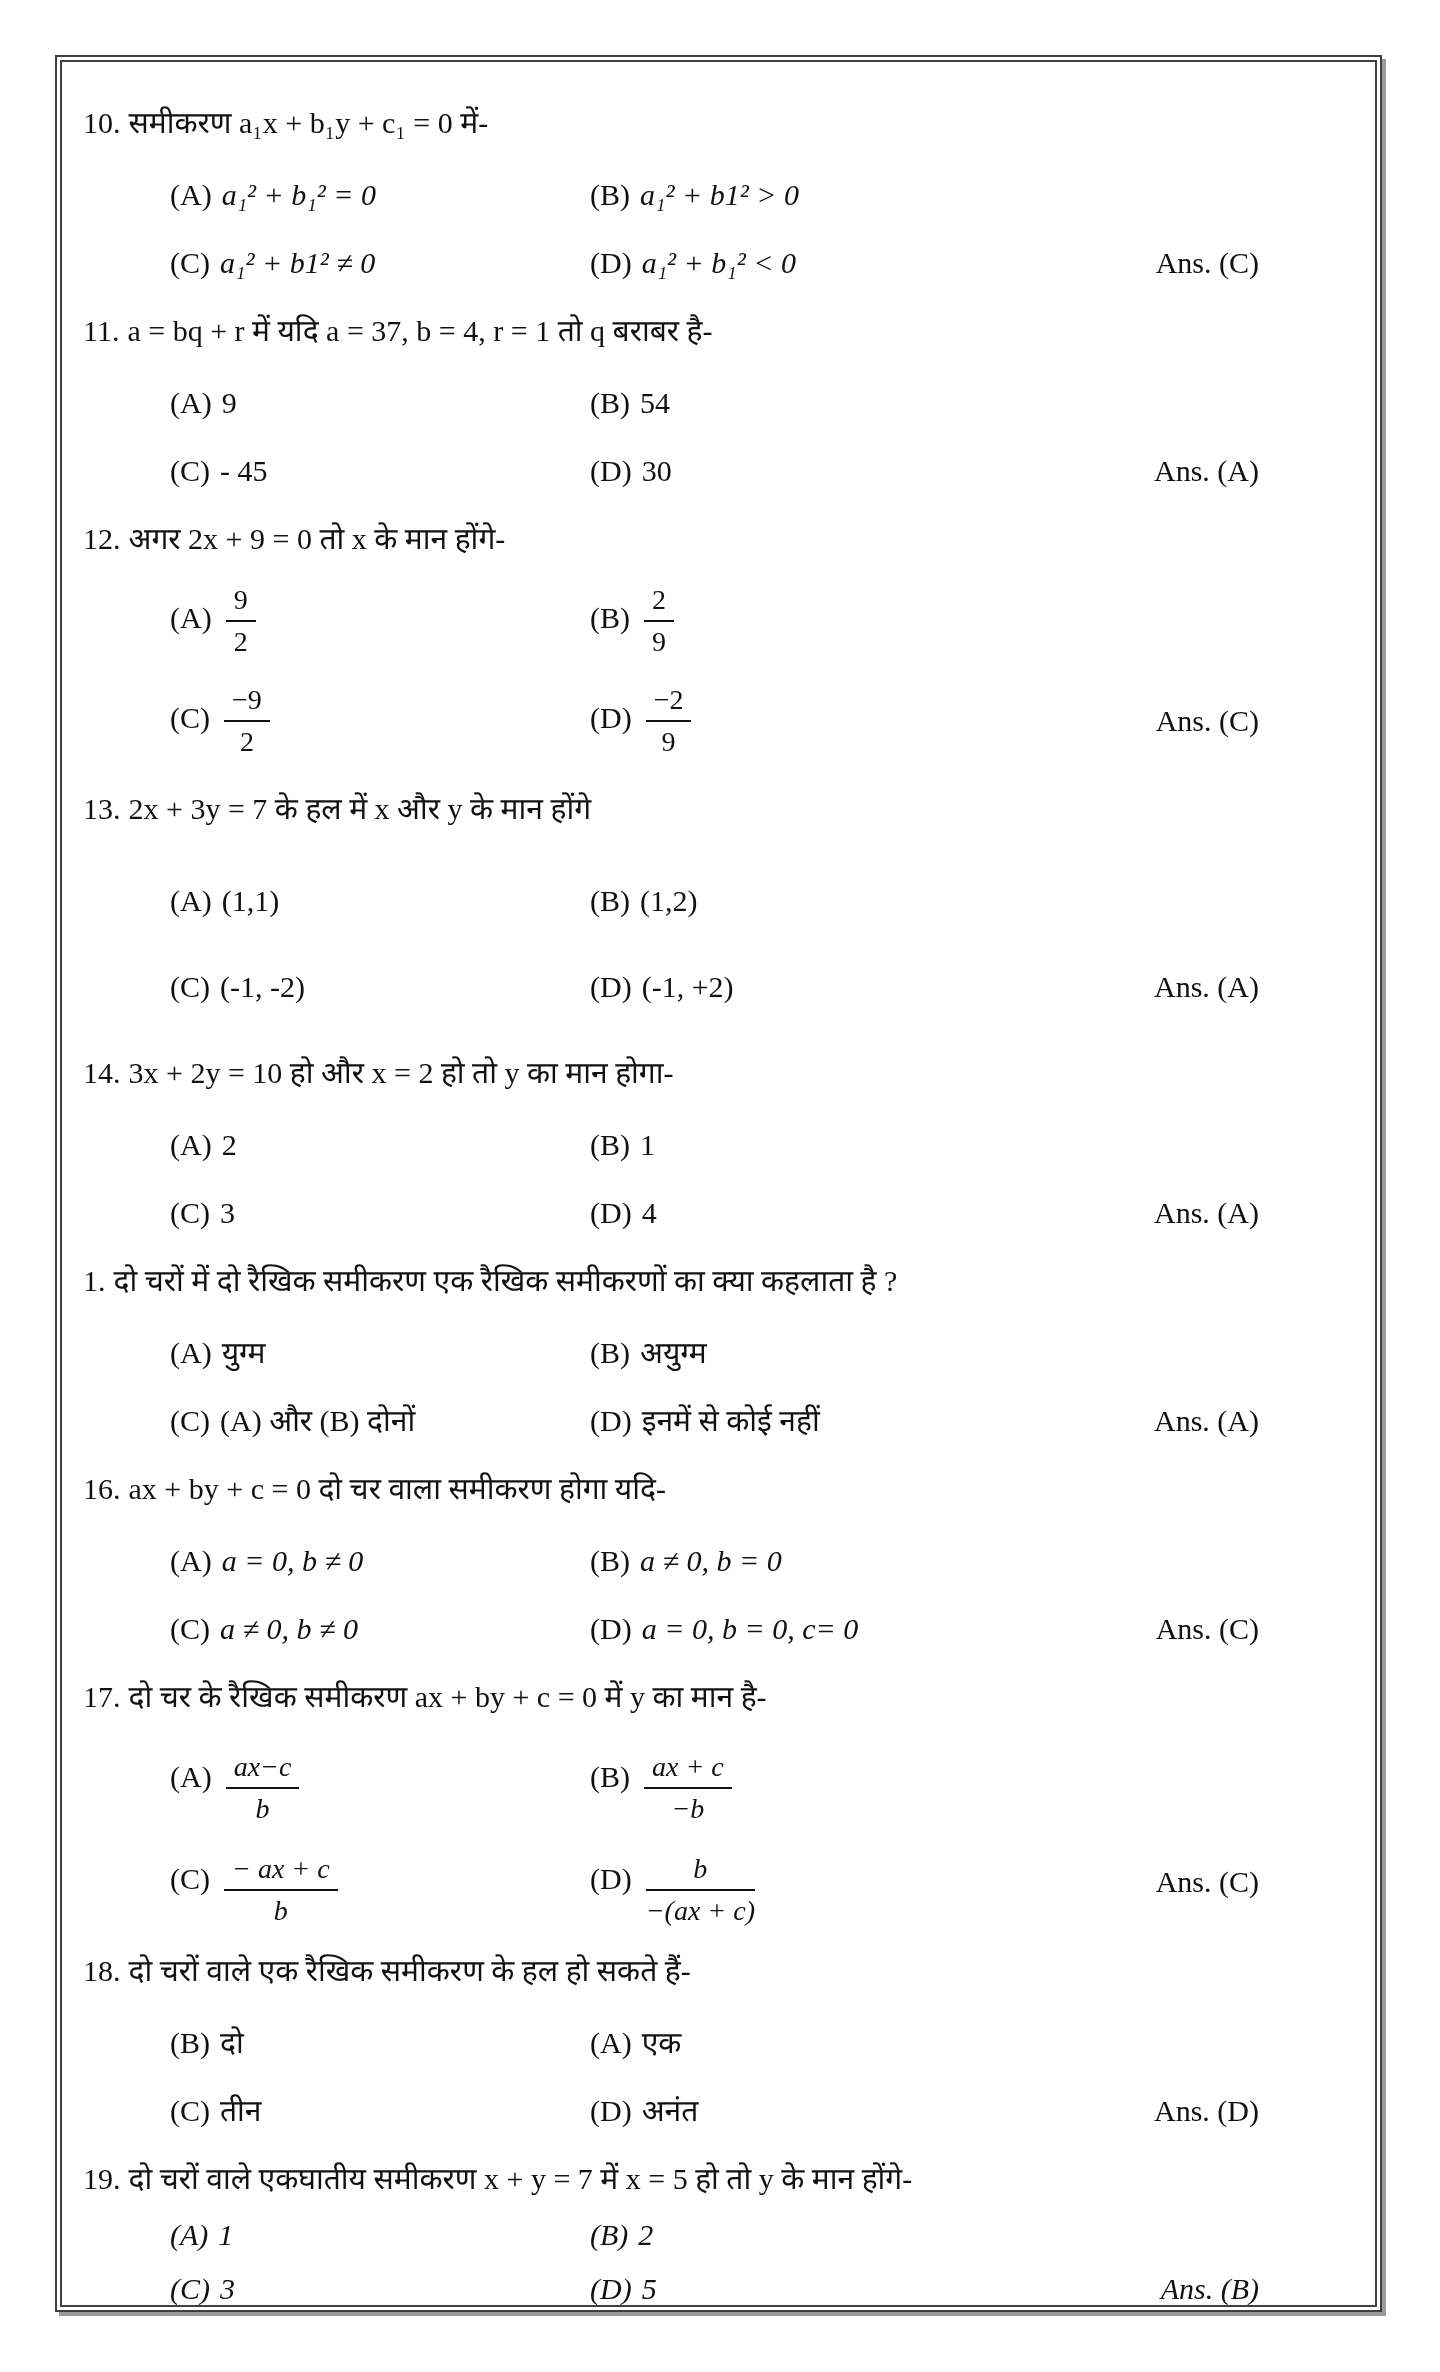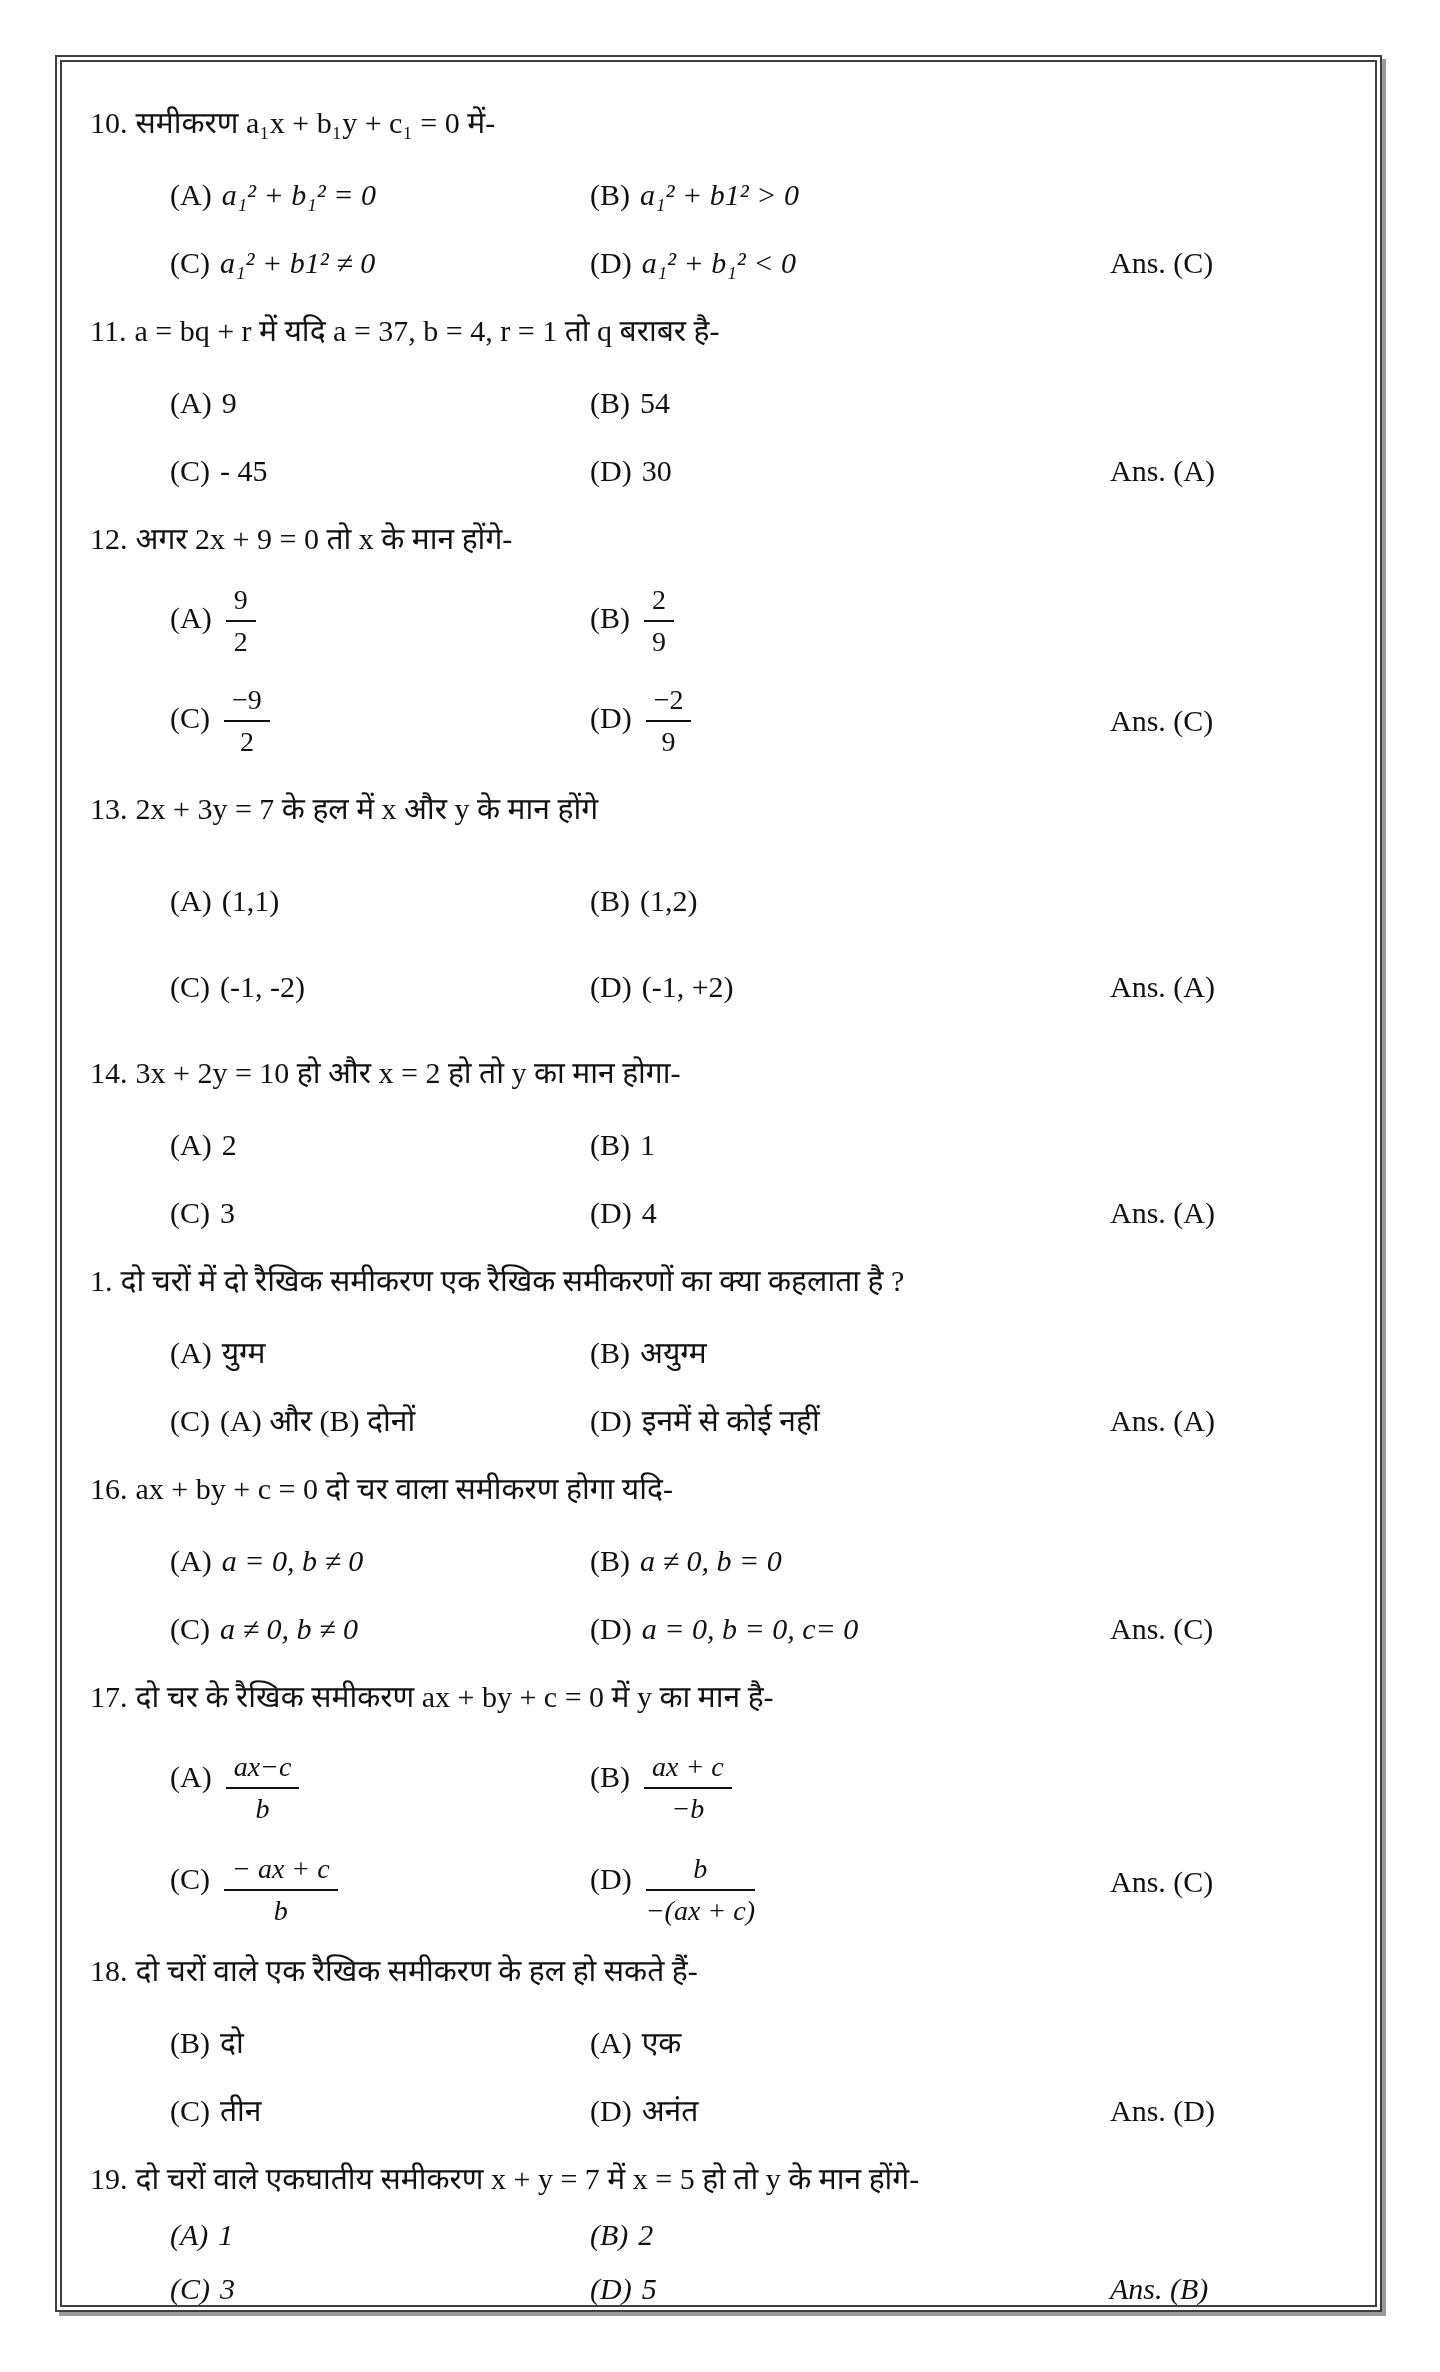--- a/index.html
+++ b/index.html
@@ -35,39 +35,40 @@
     width: 100%;
     height: 100%;
     border: 2px solid #3f3f3f;
     padding: 40px 0 0 0;
     overflow: hidden;
   }
   .q { margin-bottom: 22px; }
   .q-title {
     font-size: 30px;
     line-height: 42px;
-    padding-left: 28px;
+    padding-left: 21px;
     margin-bottom: 30px;
     white-space: nowrap;
   }
   .q-num { margin-right: 8px; }
   .opt-row {
     display: grid;
     grid-template-columns: 420px 1fr 265px;
     padding-left: 108px;
     margin-bottom: 26px;
     font-size: 30px;
     line-height: 42px;
     align-items: center;
   }
   .opt { white-space: nowrap; }
   .opt-label { margin-right: 10px; }
   .math { font-style: italic; margin-top: 16px; }
   .ans {
-    padding-right: 85px;
+    text-align: right;
+    padding-right: 116px;
     white-space: nowrap;
   }
   
   .frac-row { min-height: 90px; margin-bottom: 10px; }
   .frac {
     display: inline-flex;
     flex-direction: column;
     text-align: center;
     vertical-align: middle;
     font-size: 28px;

